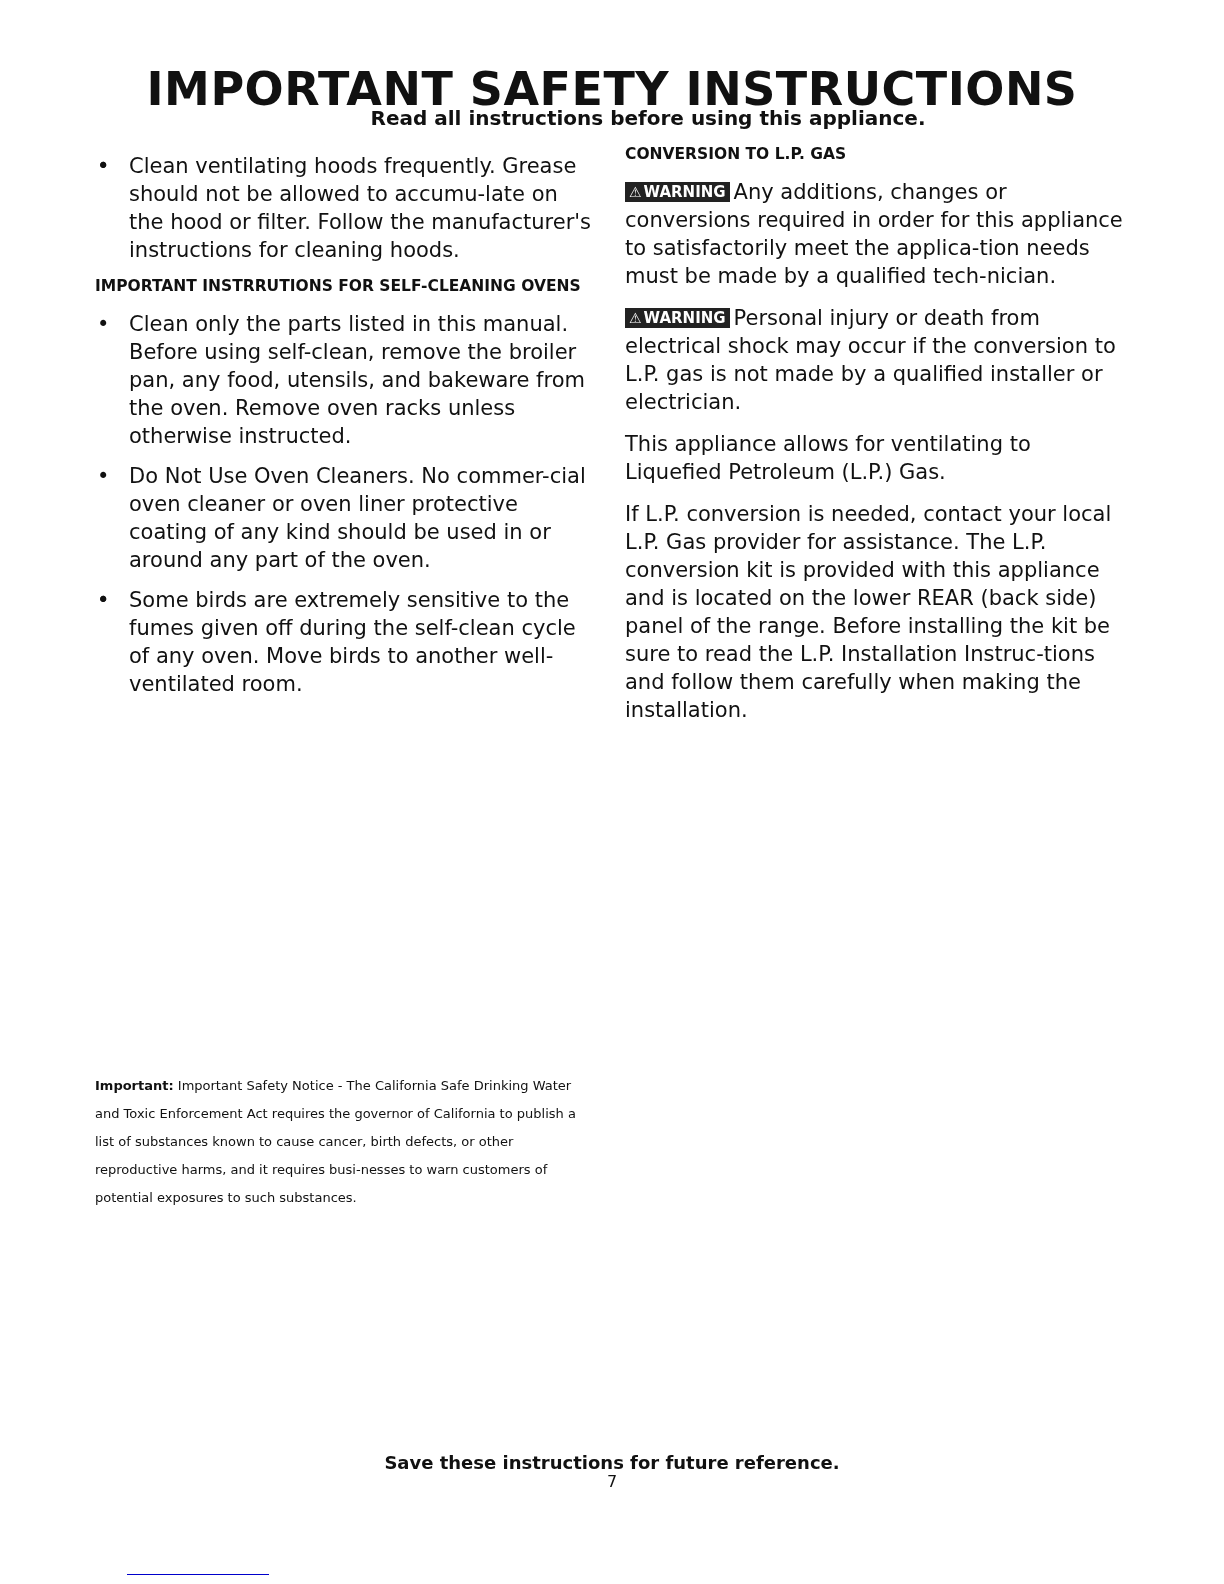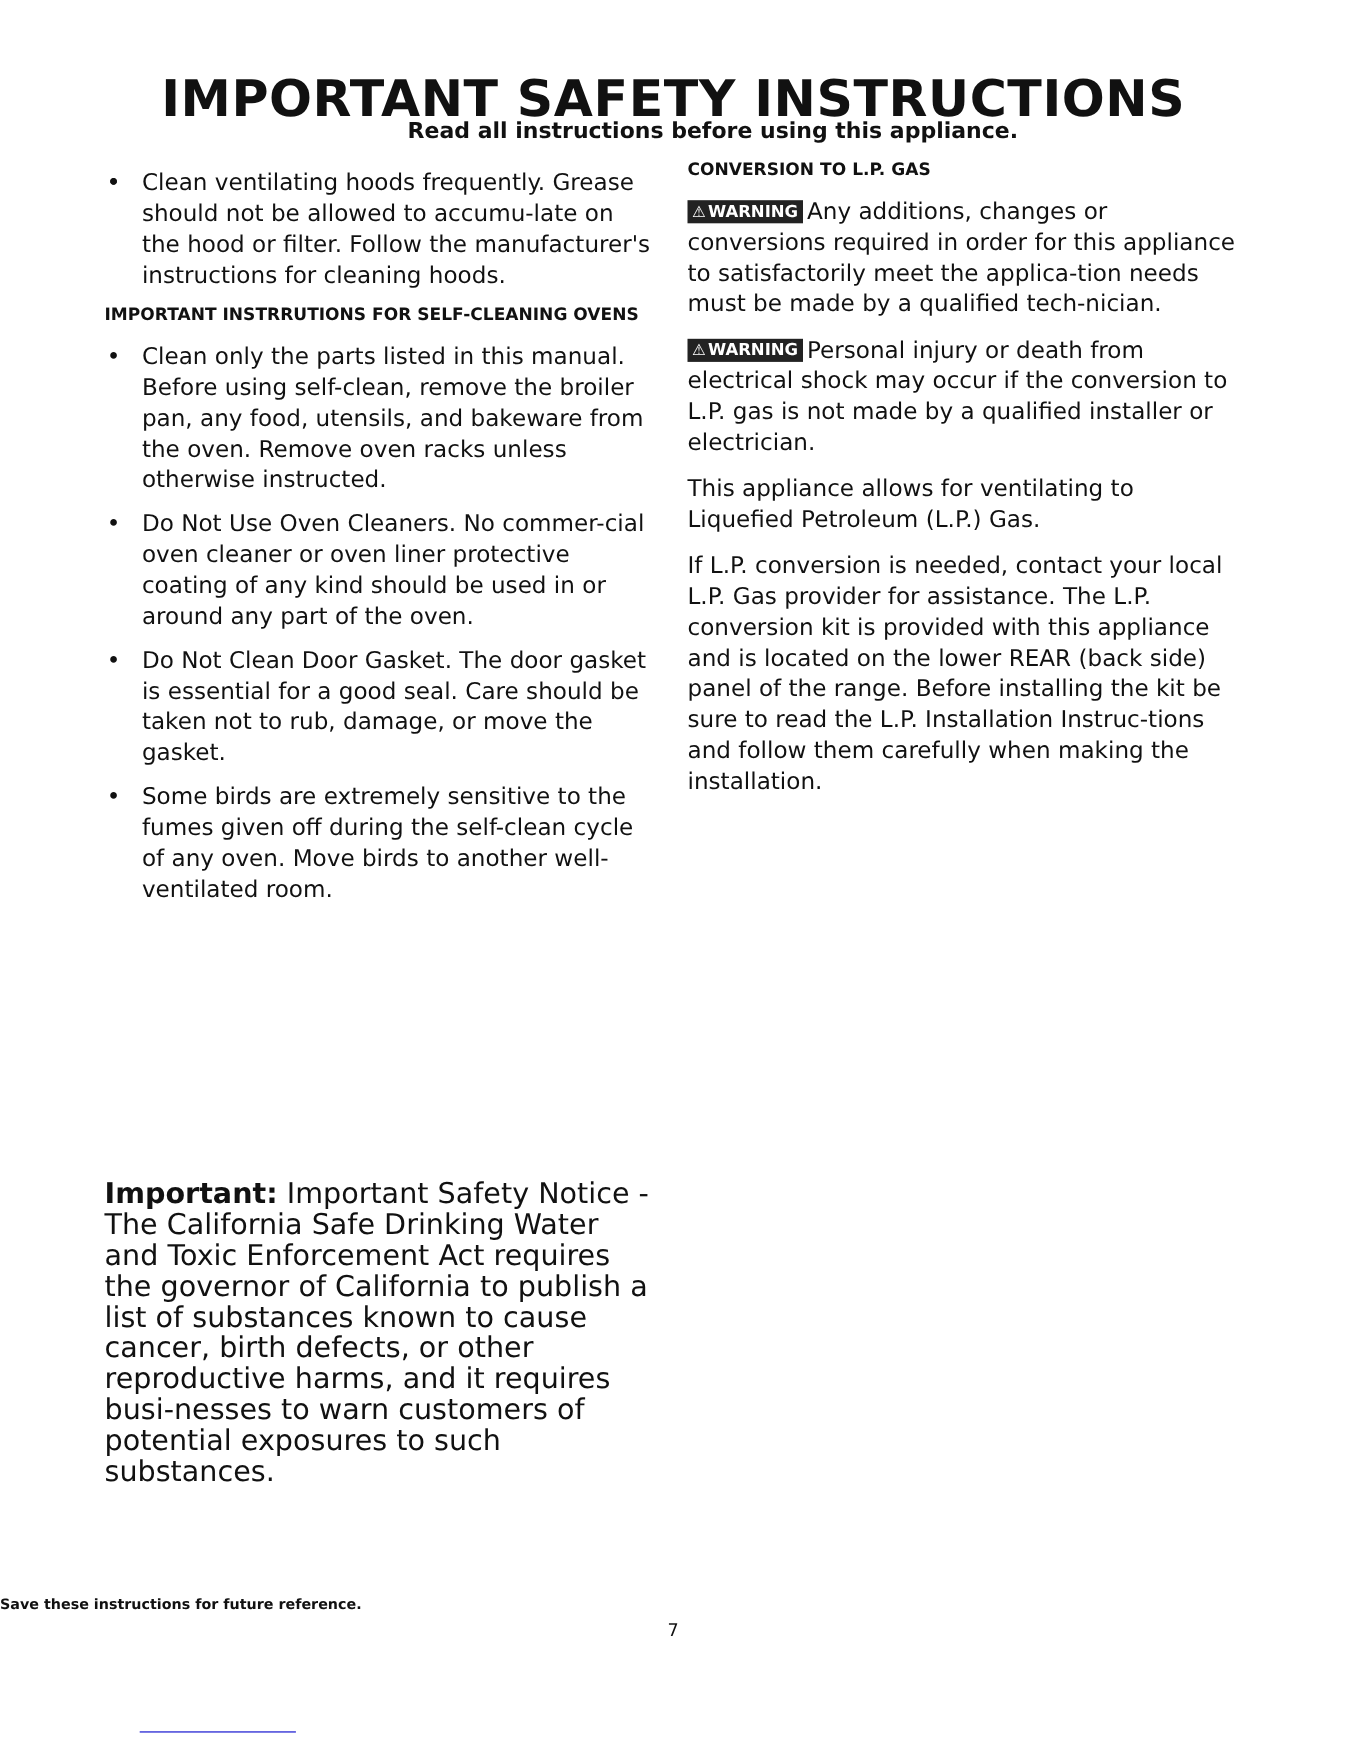--- a/index.html
+++ b/index.html
@@ -24,25 +24,25 @@
   .section-heading {
     font-weight: bold; font-size: 15.5px; line-height: 20px; margin: 4px 0 14px 0;
   }
   .para { margin: 0 0 14px 0; }
   .warning-badge {
     display: inline-block; background: #222; color: #fff; font-weight: bold;
     font-size: 15px; line-height: 18px; padding: 1px 4px; margin-right: 4px;
     vertical-align: 2px;
   }
   .warn-tri { font-size: 14px; margin-right: 2px; }
-  .notice { position: absolute; left: 95px; top: 1072px; width: 500px; font-size: 26px; line-height: 28px; }
+  .notice { position: absolute; left: 95px; top: 1072px; width: 500px; font-size: 13px; line-height: 28px; }
   .notice b { font-weight: bold; }
   .footer-note {
-    position: absolute; left: 0; top: 1452px; width: 1224px; text-align: left;
-    font-weight: bold; font-size: 13px;
+    position: absolute; left: 0; top: 1452px; width: 1224px; text-align: center;
+    font-weight: bold; font-size: 18px;
   }
   .page-num {
     position: absolute; left: 0; top: 1472px; width: 1224px; text-align: center; font-size: 16px;
   }
   .blue-line { position: absolute; left: 127px; top: 1574px; width: 142px; height: 1px; background: #0000cc; }
 </style>
 </head>
 <body>
 
 <div class="title">IMPORTANT SAFETY INSTRUCTIONS</div>
@@ -50,21 +50,21 @@
 
 <div class="col col-left">
   <ul>
     <li><span class="bullet">•</span></li>
     <li><span class="bullet">•</span><span>Clean ventilating hoods frequently. Grease should not be allowed to accumu-late on the hood or filter. Follow the manufacturer's instructions for cleaning hoods.</span></li>
   </ul>
   <div class="section-heading">IMPORTANT INSTRRUTIONS FOR SELF-CLEANING OVENS</div>
   <ul>
     <li><span class="bullet">•</span><span>Clean only the parts listed in this manual. Before using self-clean, remove the broiler pan, any food, utensils, and bakeware from the oven. Remove oven racks unless otherwise instructed.</span></li>
     <li><span class="bullet">•</span><span>Do Not Use Oven Cleaners. No commer-cial oven cleaner or oven liner protective coating of any kind should be used in or around any part of the oven.</span></li>
-    <li><span class="bullet">•</span><span>Do Not Clean Door Gasket. The door gasket is essential for a good seal. Care should be taken not to rub, damage, or move the gasket.</span></li>
+    <li><span class="bullet">•</span></li>
     <li><span class="bullet">•</span><span>Some birds are extremely sensitive to the fumes given off during the self-clean cycle of any oven. Move birds to another well-ventilated room.</span></li>
   </ul>
 </div>
 
 <div class="notice">
   <b>Important:</b><span> Important Safety Notice - The California Safe Drinking Water and Toxic Enforcement Act requires the governor of California to publish a list of substances known to cause cancer, birth defects, or other reproductive harms, and it requires busi-nesses to warn customers of potential exposures to such substances.</span>
 </div>
 
 <div class="col col-right">
   <div class="section-heading">CONVERSION TO L.P. GAS</div>

